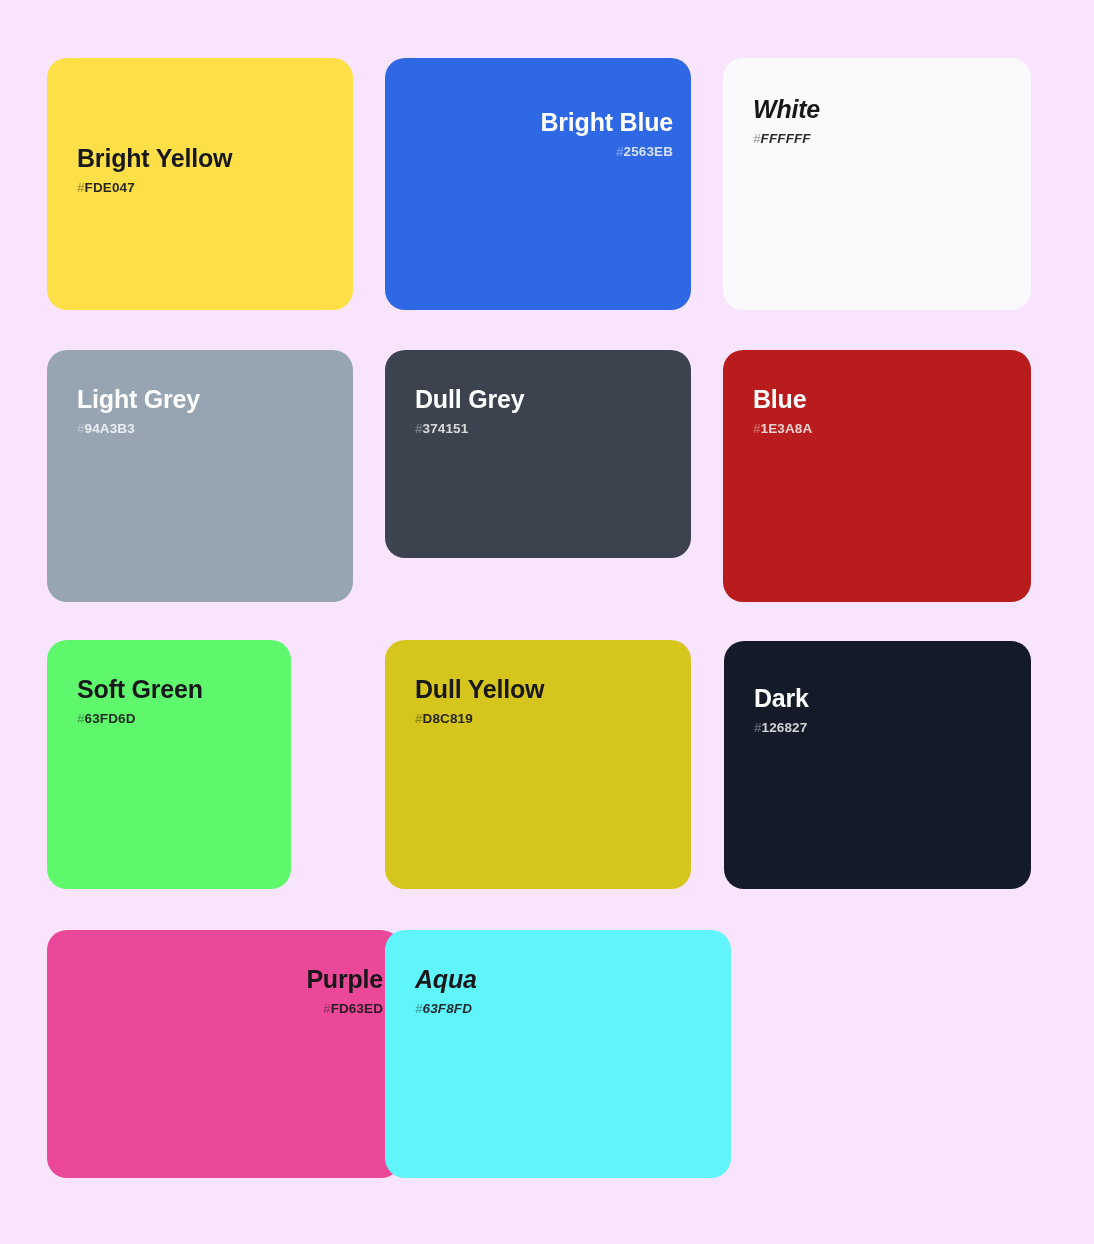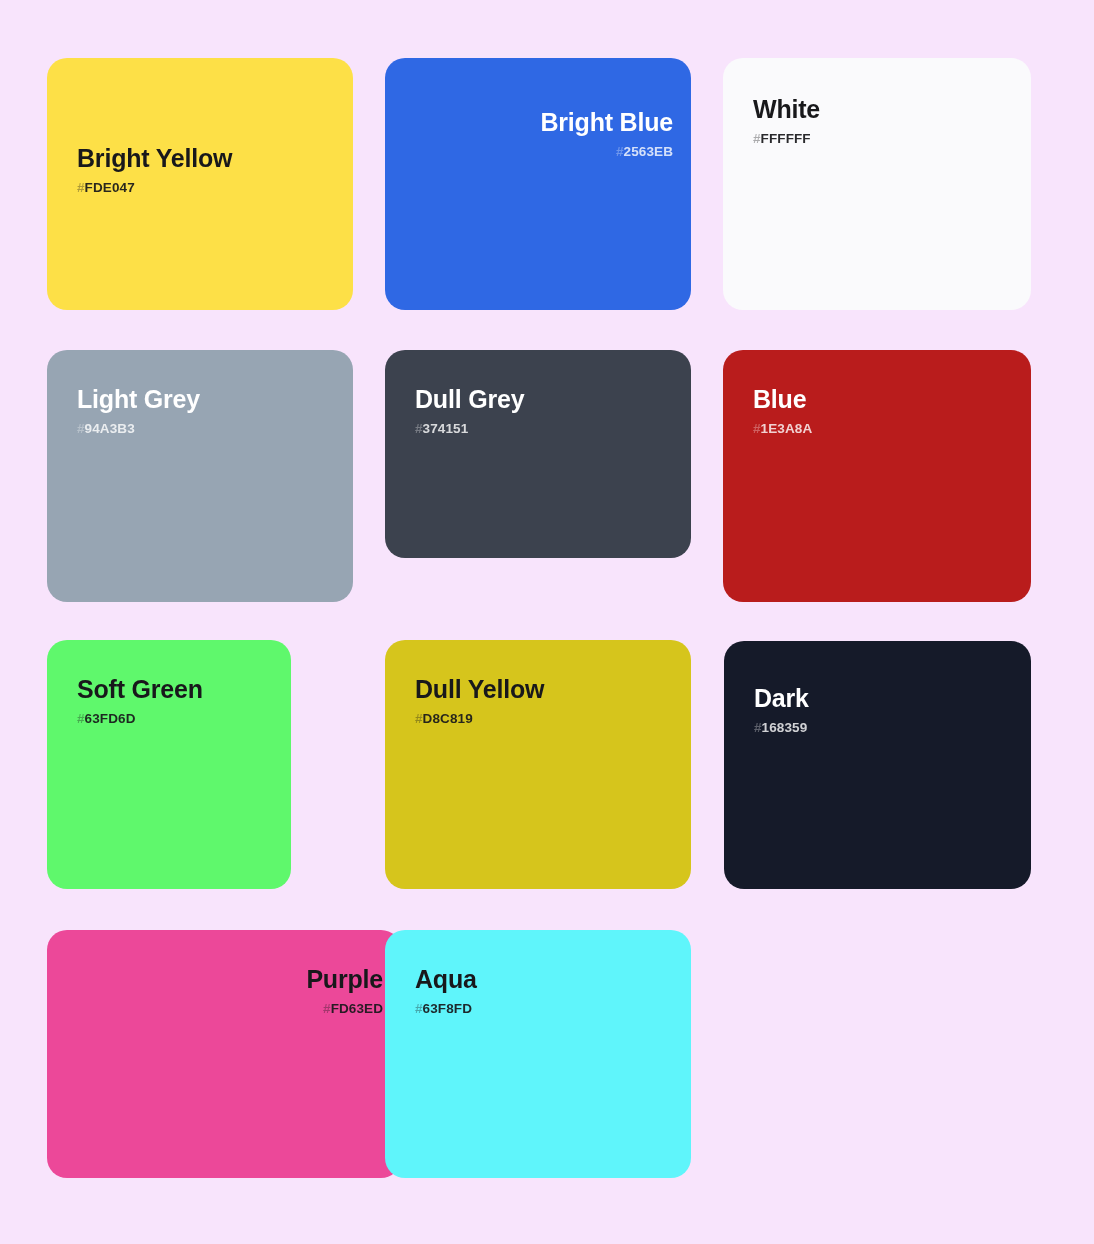--- a/index.html
+++ b/index.html
@@ -75,21 +75,21 @@
         <div class="card-title">Bright Yellow</div>
         <div class="card-hex"><span class="hash-mark">#</span><span>FDE047</span></div>
       </div>
     </div>
     <div class="swatch-card text-light" style="left: 385px; top: 58px; width: 306px; height: 252px; background: rgb(47, 104, 228);">
       <div class="card-text-block" style="top: 50px; text-align: right;">
         <div class="card-title">Bright Blue</div>
         <div class="card-hex"><span class="hash-mark">#</span><span>2563EB</span></div>
       </div>
     </div>
-    <div class="swatch-card text-dark" style="left: 723px; top: 58px; width: 308px; height: 252px; background: rgb(250, 250, 252);">
+    <div class="swatch-card text-dark" style="left: 723px; top: 58px; width: 308px; height: 252px; background: rgb(250, 250, 252); font-style: italic;">
       <div class="card-text-block" style="top: 37px;">
         <div class="card-title">White</div>
         <div class="card-hex"><span class="hash-mark">#</span><span>FFFFFF</span></div>
       </div>
     </div>
     <div class="swatch-card text-light" style="left: 47px; top: 350px; width: 306px; height: 252px; background: rgb(151, 165, 179);">
       <div class="card-text-block" style="top: 35px;">
         <div class="card-title">Light Grey</div>
         <div class="card-hex"><span class="hash-mark">#</span><span>94A3B3</span></div>
       </div>
@@ -114,28 +114,28 @@
     </div>
     <div class="swatch-card text-dark" style="left: 385px; top: 640px; width: 306px; height: 249px; background: rgb(214, 197, 28);">
       <div class="card-text-block" style="top: 35px;">
         <div class="card-title">Dull Yellow</div>
         <div class="card-hex"><span class="hash-mark">#</span><span>D8C819</span></div>
       </div>
     </div>
     <div class="swatch-card text-light" style="left: 724px; top: 641px; width: 307px; height: 248px; background: rgb(21, 26, 41); padding-left: 32px;">
       <div class="card-text-block" style="top: 43px;">
         <div class="card-title">Dark</div>
-        <div class="card-hex"><span class="hash-mark">#</span><span>168359</span></div>
+        <div class="card-hex"><span class="hash-mark">#</span><span>126827</span></div>
       </div>
     </div>
     <div class="swatch-card text-dark" style="left: 47px; top: 930px; width: 354px; height: 248px; background: #ec4899; text-align: right;">
       <div class="card-text-block" style="top: 35px;">
         <div class="card-title">Purple</div>
         <div class="card-hex"><span class="hash-mark">#</span><span>FD63ED</span></div>
       </div>
     </div>
-    <div class="swatch-card text-dark" style="left: 385px; top: 930px; width: 306px; height: 248px; background: rgb(95, 245, 251);">
+    <div class="swatch-card text-dark" style="left: 385px; top: 930px; width: 346px; height: 248px; background: rgb(95, 245, 251); font-style: italic;">
       <div class="card-text-block" style="top: 35px;">
         <div class="card-title">Aqua</div>
         <div class="card-hex"><span class="hash-mark">#</span><span>63F8FD</span></div>
       </div>
     </div>
   </div>
 
 </body></html>

